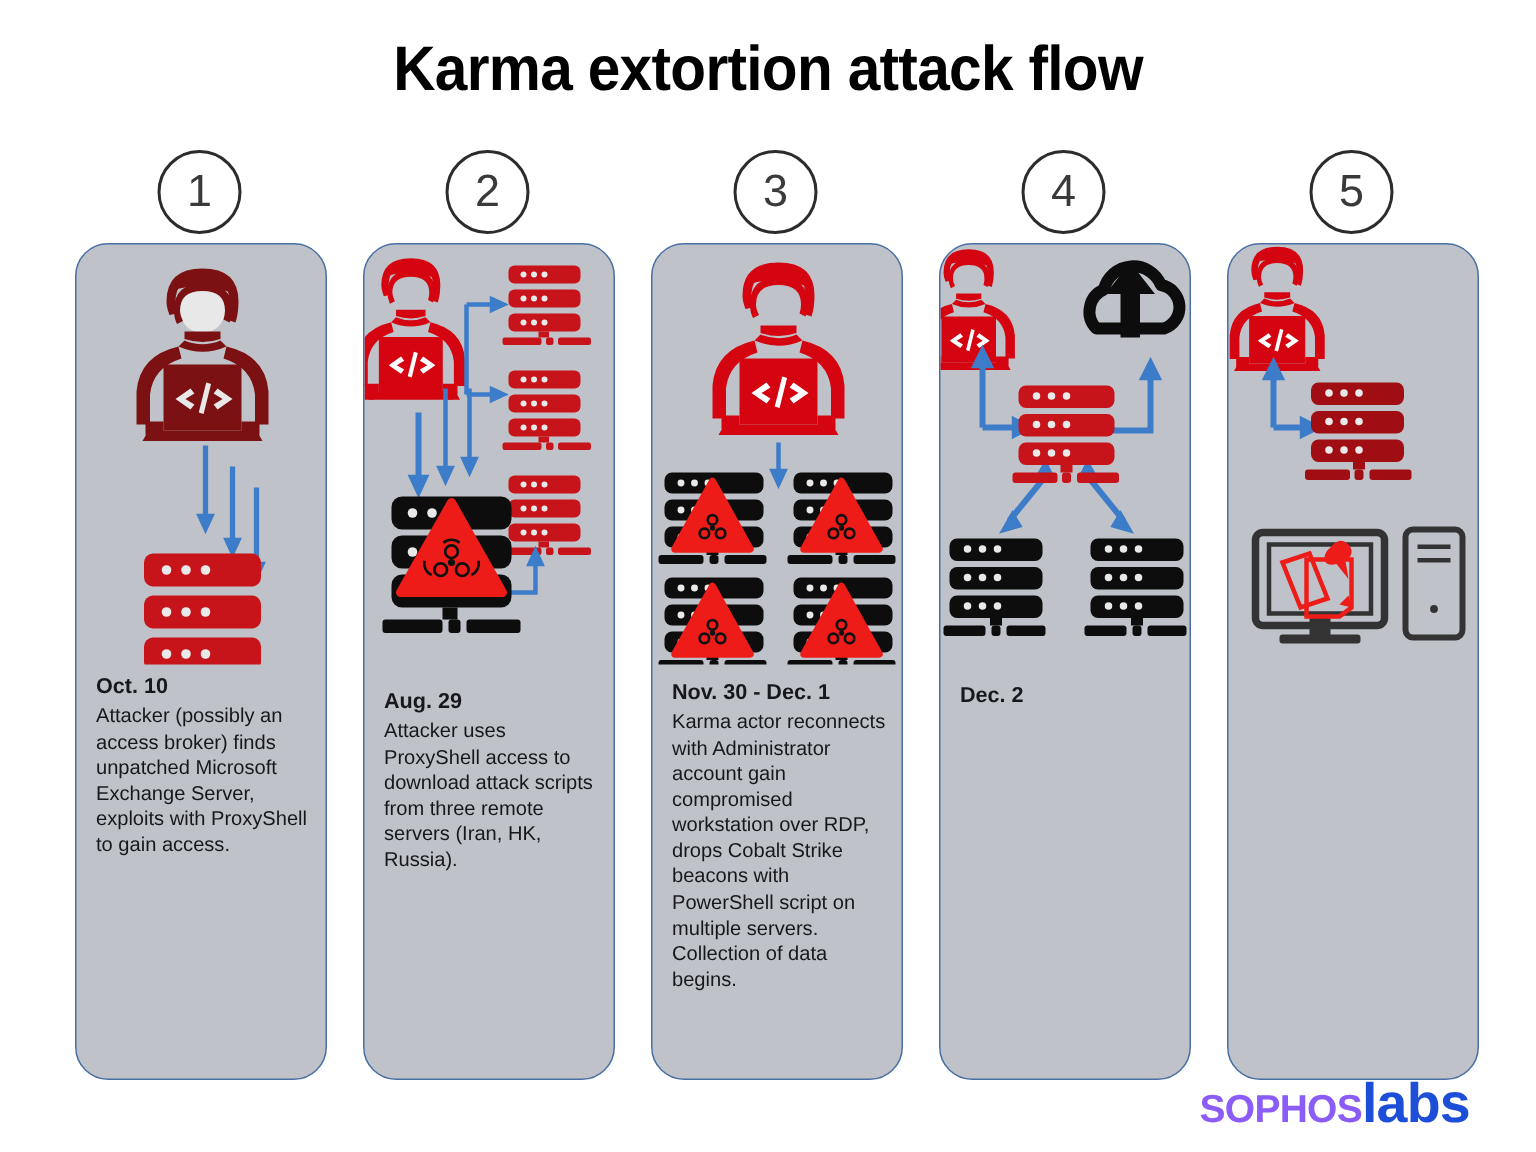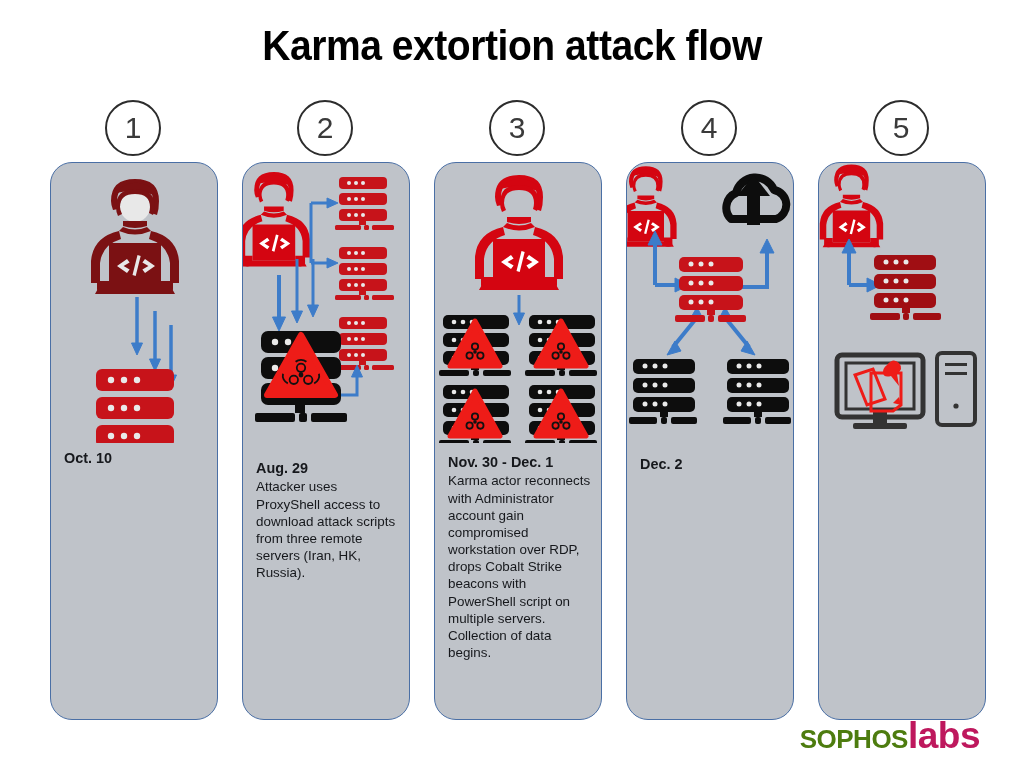--- a/index.html
+++ b/index.html
@@ -122,26 +122,26 @@
     right: 44px;
     bottom: 14px;
     font-family: "Liberation Sans", sans-serif;
     font-size: 37px;
     font-weight: bold;
     letter-spacing: -0.5px;
     line-height: 1;
     white-space: nowrap;
   }
   #logo .sophos {
-    color: #4d7c0f;
+    color: #8b5cf6;
     text-transform: lowercase;
     font-variant: small-caps;
   }
   #logo .labs {
-    color: #be185d;
+    color: #1d4ed8;
   }
 </style>
 </head>
 <body>
 
 <div id="title">Karma extortion attack flow</div>
 
 <div id="flow">
 
   <div class="column col-0">
@@ -201,20 +201,21 @@
             </g>
             <rect x="78" y="284" width="10" height="6"></rect>
             <rect x="38" y="290" width="40" height="9" rx="2"></rect>
             <rect x="82" y="290" width="8" height="9" rx="2"></rect>
             <rect x="94" y="290" width="36" height="9" rx="2"></rect>
           </g>
         </svg>
       </div>
       <div class="caption">
         <span class="date">Oct. 10</span>
+        <span class="body">Attacker (possibly an access broker) finds unpatched Microsoft Exchange Server, exploits with ProxyShell to gain access.</span>
       </div>
     </div>
   </div>
 
   <div class="column col-1">
     <div class="step-circle">
       <span>2</span>
     </div>
     <div class="panel">
       <div class="art">

